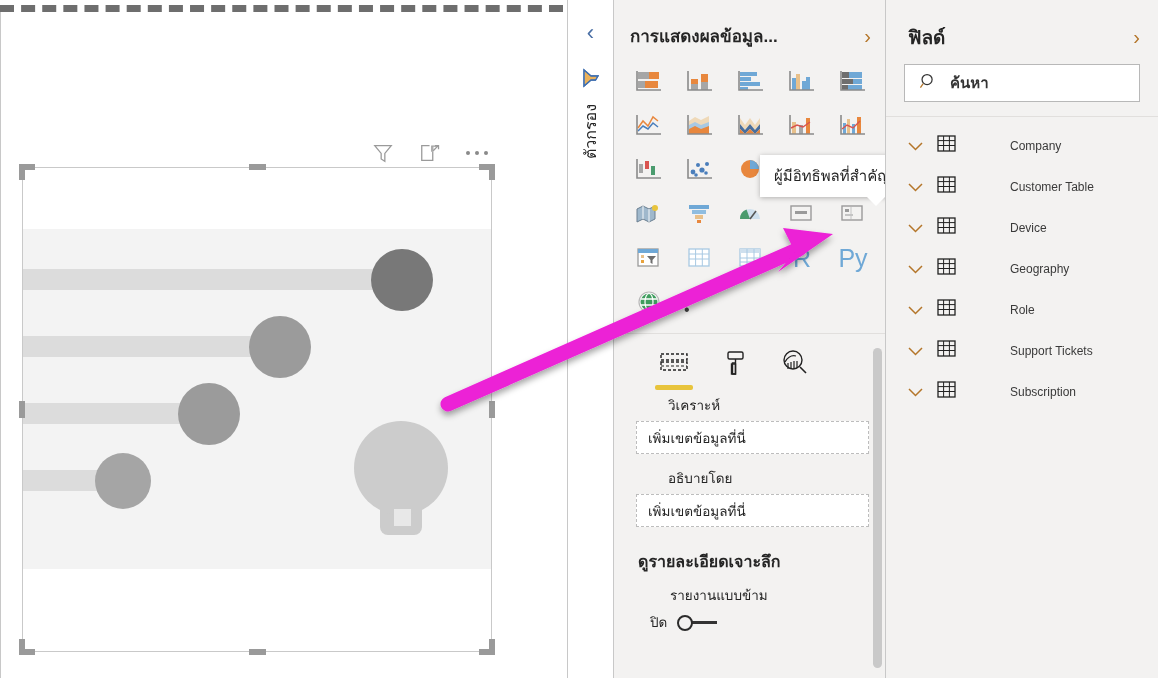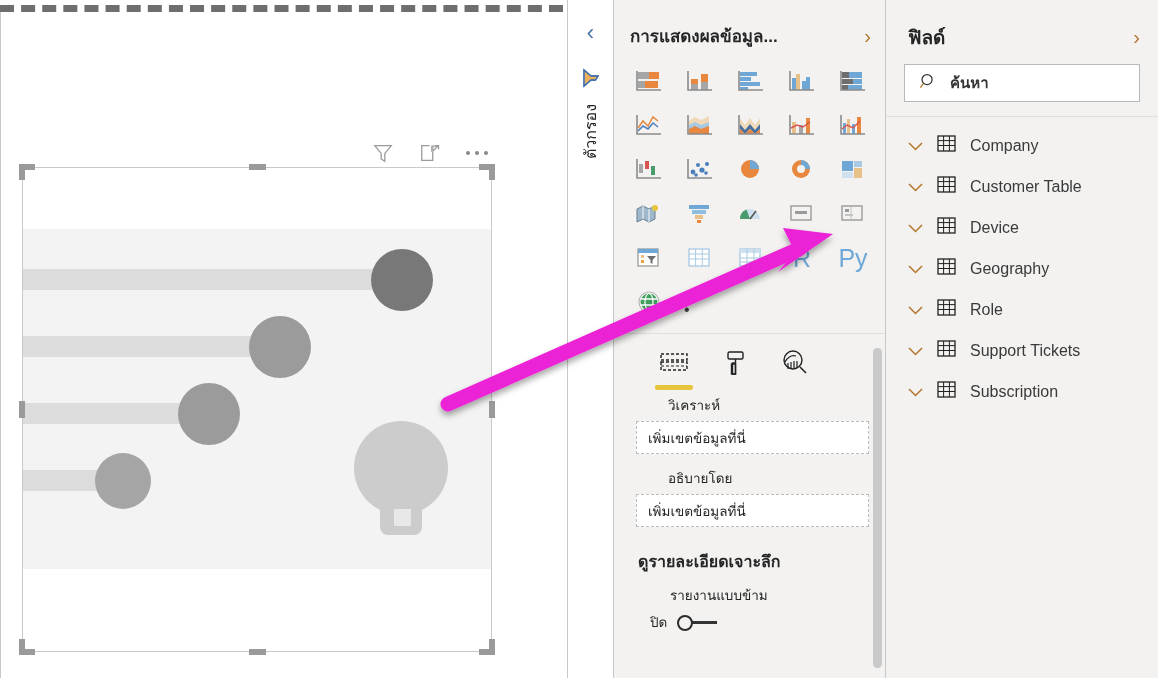--- a/index.html
+++ b/index.html
@@ -265,21 +265,21 @@
   }
   .search-ph { font-size: 15px; color: #333; font-weight: bold; }
   .fields-sep { height: 1px; background: #e1dfdd; margin-top: 14px; }
   .field-item {
     display: flex; align-items: center;
     gap: 14px;
     height: 41px;
     padding-left: 22px;
     cursor: pointer;
   }
-  .field-name { font-size: 16px; color: #3a3a3a; }
+  .field-name { font-size: 12px; color: #3a3a3a; margin-left: 40px; }
   .chev-d { color: #b4762a; }
 
   
   .arrow-overlay {
     position: absolute; left: 0; top: 0;
     width: 1158px; height: 678px;
     pointer-events: none;
     z-index: 60;
   }
 </style>
@@ -760,20 +760,21 @@
     <div class="toggle-row">
       <div class="toggle-label">ปิด</div>
       <div class="toggle">
         <div class="toggle-track"></div>
         <div class="toggle-knob"></div>
       </div>
     </div>
 
     <div class="viz-scrollbar"></div>
 
+    <div class="tooltip">ผู้มีอิทธิพลที่สำคัญ</div>
   </div>
 
   <div class="fields-pane">
     <div class="fields-head">
       <div class="fields-title">ฟิลด์</div>
       <div class="pane-chev">›</div>
     </div>
 
     <div class="search-box">
       <span>

